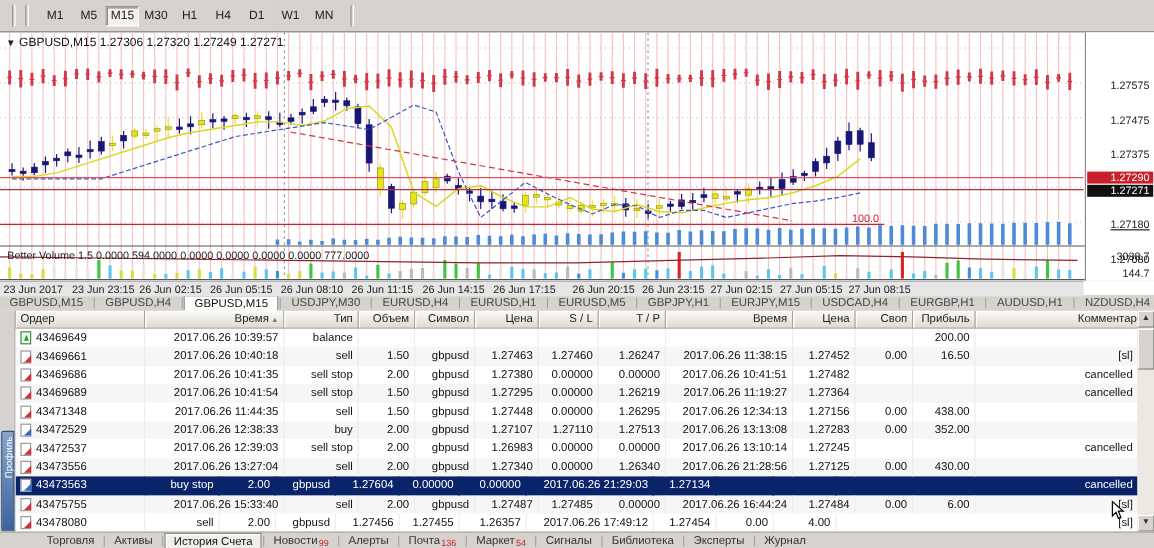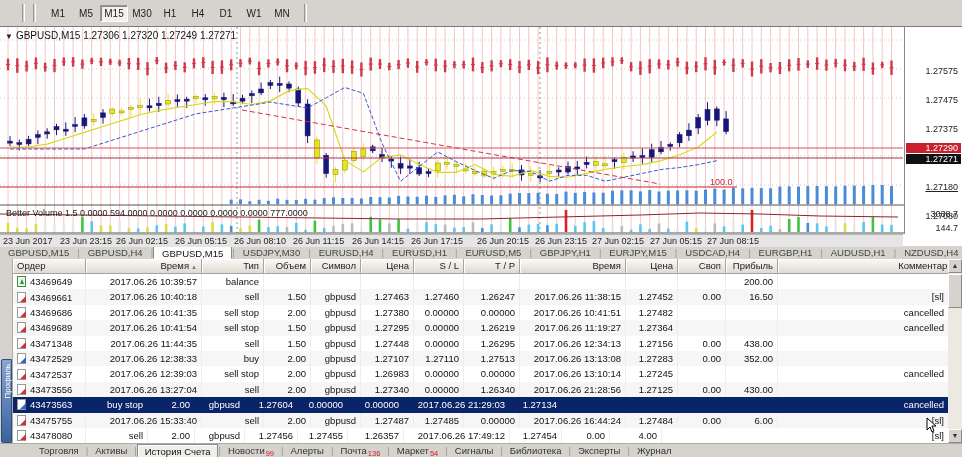--- a/index.html
+++ b/index.html
@@ -1,20 +1,20 @@
 <!DOCTYPE html>
 <html><head>
 <meta charset="utf-8">
 <style>
 *{margin:0;padding:0;box-sizing:border-box}
 html,body{width:962px;height:457px;overflow:hidden;font-family:"Liberation Sans",sans-serif;background:#d6d3ce}
 #app{position:relative;width:962px;height:457px;background:#d6d3ce;font-size:10px;color:#111}
 
 
-#toolbar{position:absolute;left:0;top:0;width:962px;height:26px;background:#d6d3ce;display:flex;align-items:center;padding-left:22px}
+#toolbar{position:absolute;left:0;top:0;width:962px;height:26px;background:#d6d3ce;display:flex;align-items:center;padding-left:10px}
 .groove{width:3px;height:18px;border-left:1px solid #9a9792;border-right:1px solid #fff;margin:0 8px 0 0}
 .tf-btn{min-width:28px;height:17px;line-height:15px;text-align:center;font-size:10px;color:#222;padding:0 3px;border:1px solid #d6d3ce;cursor:default}
 .tf-btn.active{background:#f3f1ec;border:1px solid #9a9792;border-right-color:#fff;border-bottom-color:#fff;box-shadow:inset 1px 1px 0 #8a8a8a}
 
 
 #chart{position:absolute;left:0;top:26px;width:962px;height:220px;background:#fff;border-top:1px solid #7a7a7a}
 #plot{position:absolute;left:0;top:0}
 #chart-title{position:absolute;left:5px;top:3px;font-size:10px;color:#111;white-space:nowrap;z-index:4}
 #chart-title .arr{font-size:8px;margin-right:3px;color:#222}
 #paxis{position:absolute;right:0;top:0;width:58px;height:207px;background:#fff;border-left:1px solid #8a8a8a;z-index:3}
@@ -42,21 +42,21 @@
 #hclose{width:13px;text-align:center;padding:0;font-size:9px;color:#333}
 .sortmark{font-size:6px;color:#777;margin-left:2px}
 #hrows{position:absolute;left:13px;top:274px;width:935px;height:169px;background:#fff;overflow:hidden}
 .trow{display:flex;height:15.4px;line-height:15px;font-size:9.5px;color:#111;background:#fff}
 .trow.alt{background:#f6f6f6}
 .trow.sel{background:#0a246a;color:#fff}
 .tcell{padding:0 4px;text-align:right;white-space:nowrap;overflow:hidden;border-right:1px solid #ededed}
 .trow.sel .tcell{border-right-color:#0a246a}
 .tcell.left{text-align:left;display:flex;align-items:center;padding-left:2px}
 
-.c-order{width:73px}.c-otime{width:116px}.c-type{width:62px}.c-vol{width:47px}.c-sym{width:50px}
+.c-order{width:108px}.c-otime{width:116px}.c-type{width:62px}.c-vol{width:47px}.c-sym{width:50px}
 .c-price{width:53px}.c-sl{width:50px}.c-tp{width:56px}.c-ctime{width:106px}.c-cprice{width:52px}
 .c-swap{width:48px}.c-profit{width:52px}.c-comment{flex:1;border-right:none}
 
 .ic{width:9px;height:11px;margin:0 4px 0 2px;position:relative;flex:none;background:#fff;border:1px solid #999}
 .ic::after{content:"";position:absolute;right:-1px;bottom:0;width:0;height:0;border-style:solid}
 .ic.sell::after{border-width:0 0 6px 6px;border-color:transparent transparent #cc3333 transparent}
 .ic.buy::after{border-width:0 0 6px 6px;border-color:transparent transparent #3366cc transparent}
 .ic.balance{background:#eaf6ea;border-color:#4a8a4a}
 .ic.balance::after{left:1.5px;top:2px;border-width:0 2.5px 5px 2.5px;border-color:transparent transparent #22992c transparent}
 

